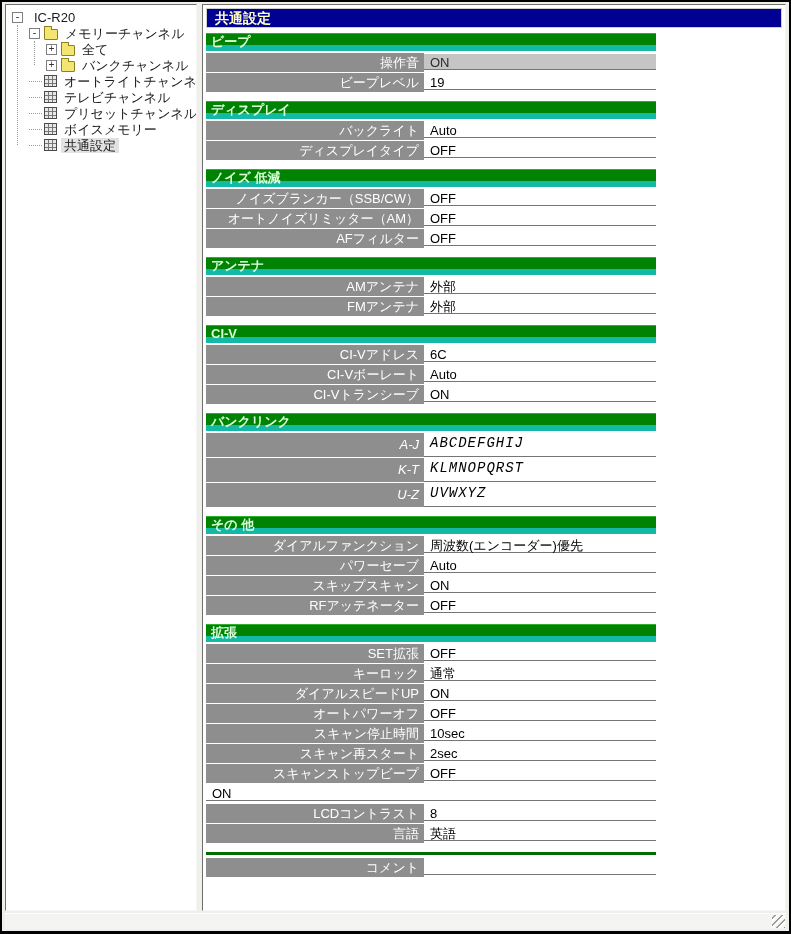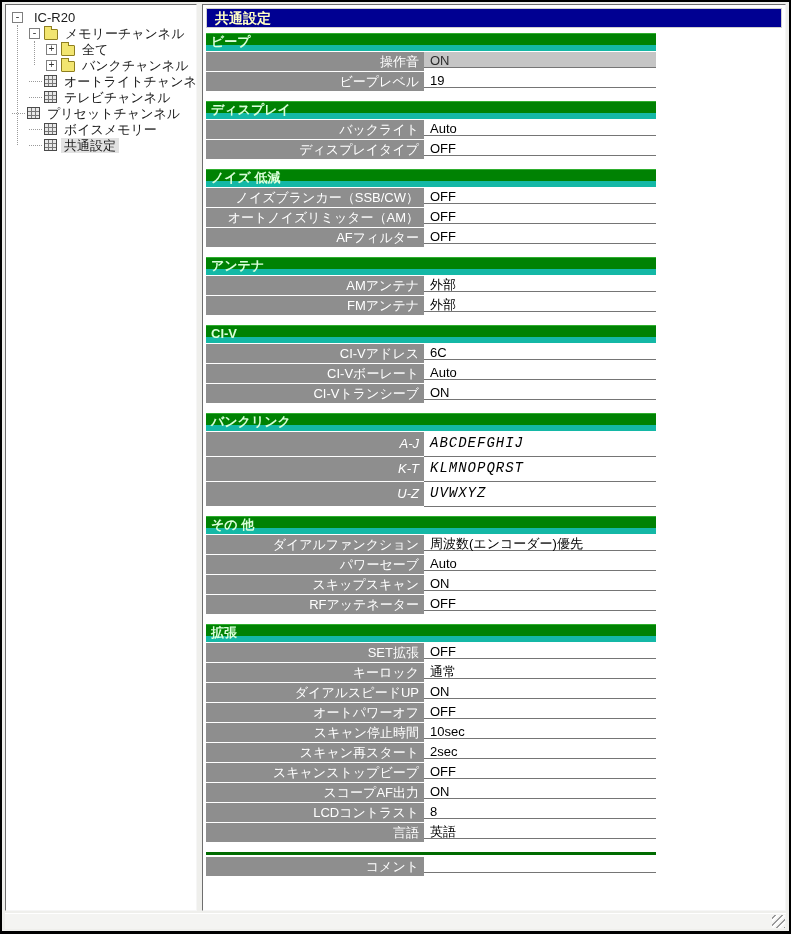--- a/index.html
+++ b/index.html
@@ -24,21 +24,21 @@
   .tlabel{padding:0 3px;line-height:15px;}
   .tlabel.selected{background:#E2E2E2;}
 
   
   .content-panel{flex:1;background:#fff;border:1px solid;border-color:#6e6e6e #f6f6f6 #f6f6f6 #6e6e6e;padding:3px 3px;overflow:hidden;}
   .title-bar{height:20px;background:#000092;border:1px solid #cfcfcf;color:#FFFFC4;font-weight:bold;font-size:14px;line-height:18px;padding:0 8px;margin-bottom:5px;}
   .sections{width:450px;}
   .section{margin-bottom:9px;}
   .sec-header{height:18px;background:#008203;border-top:1px solid #2fae2f;border-bottom:6px solid #14b8a6;color:#DAFFDA;font-weight:bold;font-size:13px;line-height:15px;padding:0 5px;margin-bottom:1px;}
   .sec-thin{height:3px;background:#006b00;margin-bottom:2px;width:100%;}
-  .srow{display:flex;height:20px;}
+  .srow{display:flex;height:20px;align-items:center;}
   .srow .lab{width:218px;background:#8E8E8E;color:#fff;text-align:right;padding-right:5px;font-size:13px;line-height:19px;height:19px;flex:none;overflow:hidden;}
   .srow .val{flex:1;background:#fff;color:#000;padding-left:6px;font-size:13px;line-height:18px;height:16px;border-bottom:1px solid #757575;}
   .srow.selected .val{background:#C5C5C5;color:#2c2c2c;}
   .section.tall .srow{height:25px;font-style:italic;}
   .section.tall .lab{height:24px;line-height:24px;}
   .section.tall .val{height:25px;line-height:23px;font-family:"Liberation Mono","DejaVu Sans Mono",monospace;font-size:14px;letter-spacing:1px;}
 
   
   .status-bar{height:16px;margin-top:2px;background:#F4F4F2;border-top:1px solid #fff;position:relative;}
   .resize-grip{position:absolute;right:1px;bottom:1px;width:13px;height:13px;background:repeating-linear-gradient(135deg,transparent 0 2px,#9a9a9a 2px 3px,#fdfdfd 3px 5px);}
@@ -77,21 +77,21 @@
             <div class="tree-row" style="padding-left: 23px;">
               <span class="stub"></span>
               <span class="ticon table-icon"></span>
               <span class="tlabel">オートライトチャンネル</span>
             </div>
             <div class="tree-row" style="padding-left: 23px;">
               <span class="stub"></span>
               <span class="ticon table-icon"></span>
               <span class="tlabel">テレビチャンネル</span>
             </div>
-            <div class="tree-row" style="padding-left: 6px;">
+            <div class="tree-row" style="padding-left: 23px;">
               <span class="stub"></span>
               <span class="ticon table-icon"></span>
               <span class="tlabel">プリセットチャンネル</span>
             </div>
             <div class="tree-row" style="padding-left: 23px;">
               <span class="stub"></span>
               <span class="ticon table-icon"></span>
               <span class="tlabel">ボイスメモリー</span>
             </div>
             <div class="tree-row" style="padding-left: 23px;">
@@ -226,21 +226,20 @@
               </div>
               <div class="srow">
                 <div class="lab">スキャン再スタート</div>
                 <div class="val">2sec</div>
               </div>
               <div class="srow">
                 <div class="lab">スキャンストップビープ</div>
                 <div class="val">OFF</div>
               </div>
               <div class="srow">
-                <div class="lab">スコープAF出力</div>
                 <div class="val">ON</div>
               </div>
               <div class="srow">
                 <div class="lab">LCDコントラスト</div>
                 <div class="val">8</div>
               </div>
               <div class="srow">
                 <div class="lab">言語</div>
                 <div class="val">英語</div>
               </div>

